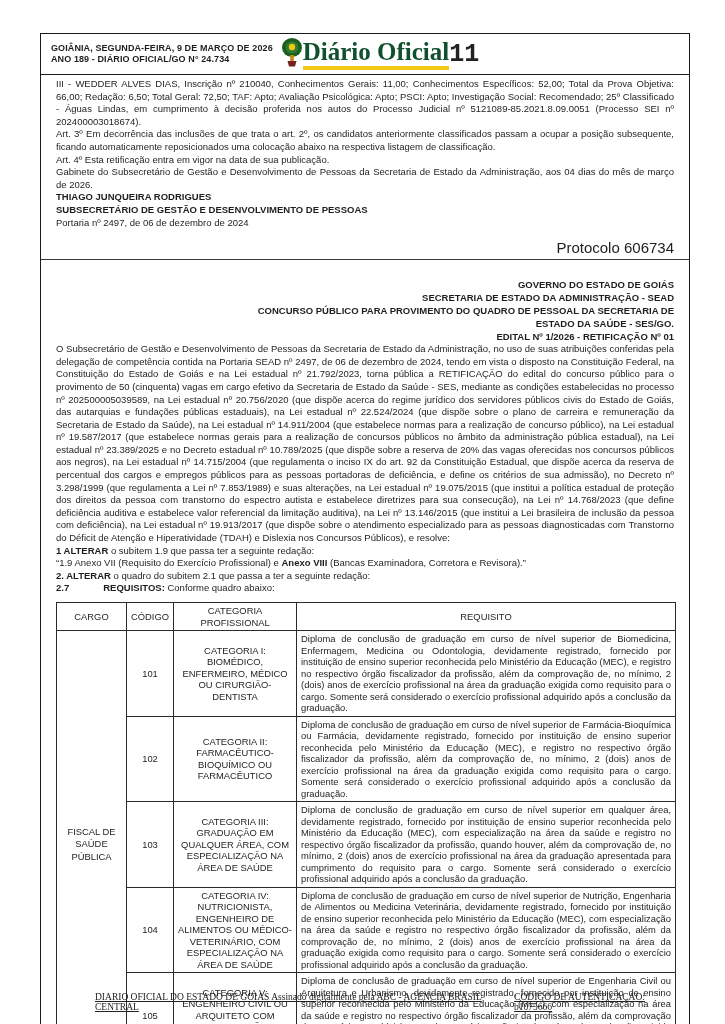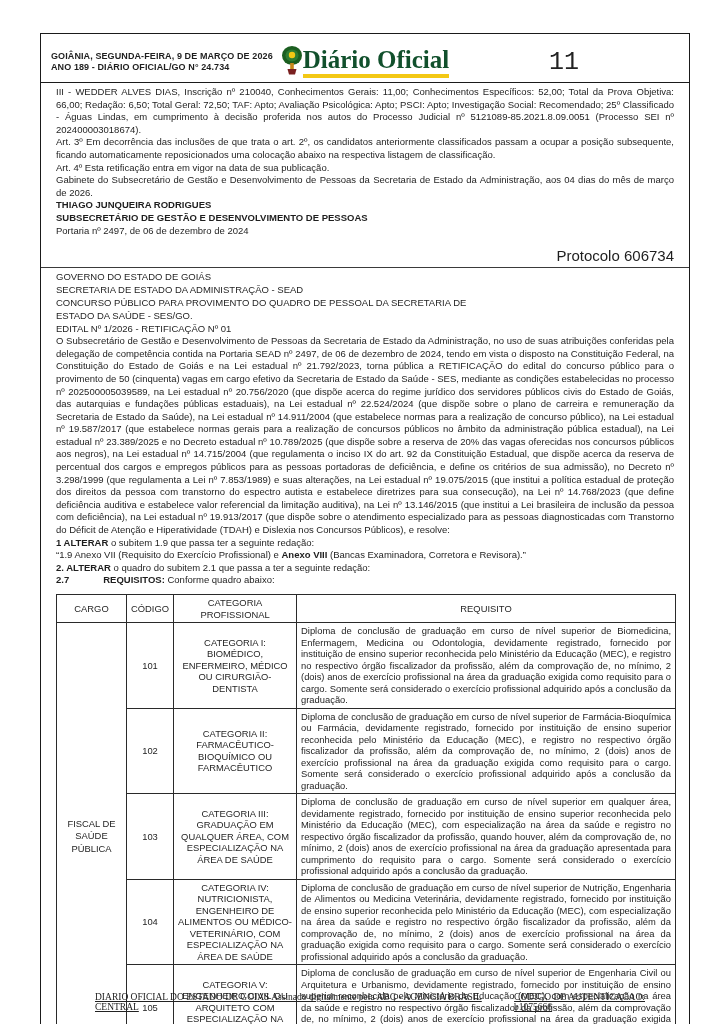--- a/index.html
+++ b/index.html
@@ -6,36 +6,36 @@
   html, body { background: #ffffff; }
   body {
     width: 725px; height: 1024px; overflow: hidden; position: relative;
     font-family: "Liberation Sans", sans-serif; color: #1e1e1e;
     -webkit-font-smoothing: antialiased;
   }
   .page { position: absolute; left: 40px; top: 33px; width: 650px; }
   .frame { border: 1.6px solid #1a1a1a; border-bottom: none; }
   .masthead {
     display: flex; align-items: center; height: 41px;
-    border-bottom: 1.6px solid #1a1a1a; padding: 0 10px; margin-top: 8px;
+    border-bottom: 1.6px solid #1a1a1a; padding: 0 10px;
   }
   .mh-left { flex: 1 1 0; font-size: 9px; font-weight: bold; line-height: 11.5px; letter-spacing: .1px; }
   .mh-center { flex: 0 0 auto; display: flex; align-items: center; }
   .mh-title {
     font-family: "Liberation Serif", serif; font-weight: 700; font-size: 25px;
     color: #11502c; line-height: 1; padding-bottom: 2px;
     border-bottom: 4px solid #f3c814;
   }
-  .mh-right { flex: 1 1 0; text-align: center; font-family: "Liberation Mono", monospace; font-weight: 400; font-size: 25px; color: #222; }
+  .mh-right { flex: 1 1 0; text-align: left; font-family: "Liberation Mono", monospace; font-weight: 700; font-size: 25px; color: #222; }
   .content { padding: 3px 15px 0 15px; }
   .para { font-size: 9.5px; line-height: 12.6px; text-align: justify; }
   .b { font-weight: bold; }
   .protocol { text-align: right; font-size: 15px; margin-top: 10px; padding-bottom: 3px; }
   .divider { border-top: 1.2px solid #3a3a3a; margin: 0 -15px; }
-  .headings { margin-top: 2px; text-align: left; font-weight: normal; font-size: 9.5px; line-height: 13px; }
+  .headings { margin-top: 18px; text-align: right; font-weight: bold; font-size: 9.5px; line-height: 13px; }
   .items { font-size: 9.5px; line-height: 12.6px; }
   .sub-gap { display: inline-block; width: 34px; }
   table.req {
     width: 620px; margin: 7px auto 0 auto; border-collapse: collapse;
     font-size: 9.4px; line-height: 11.5px;
   }
   table.req th, table.req td { border: 1.2px solid #2a2a2a; padding: 2px 4px; vertical-align: middle; }
   table.req th { font-weight: normal; text-align: center; height: 16px; }
   td.c-cargo { text-align: center; vertical-align: top; padding-top: 30px; line-height: 12.5px; }
   td.c-code { text-align: center; }

